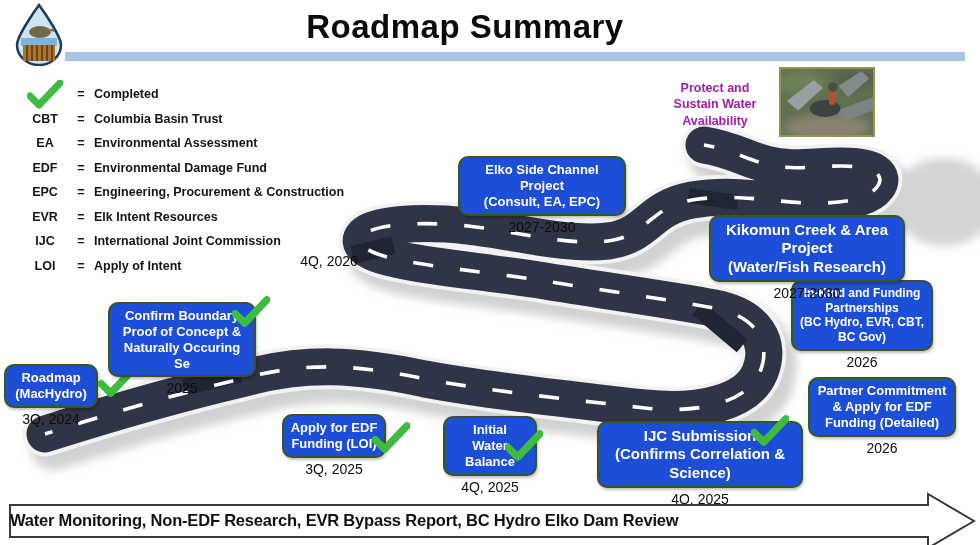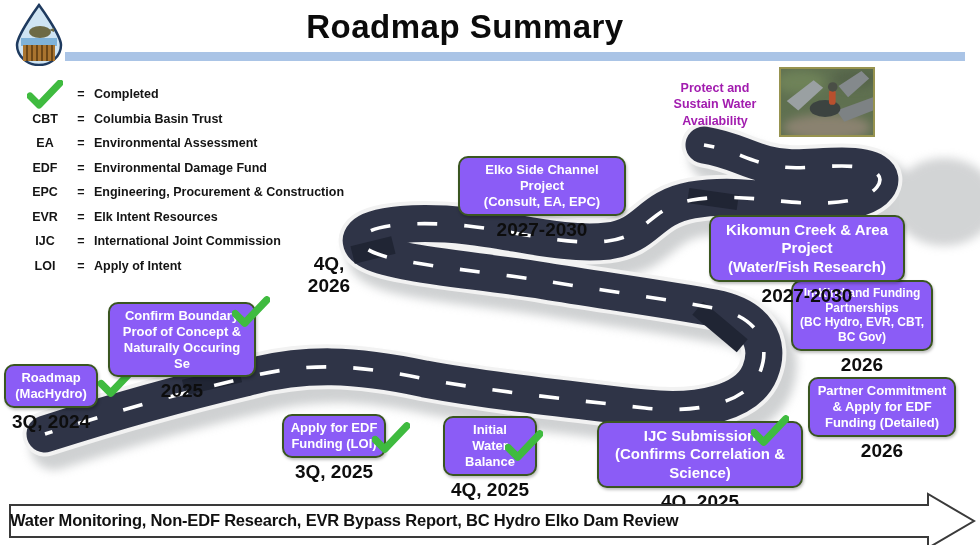--- a/index.html
+++ b/index.html
@@ -16,25 +16,25 @@
   
   .legend{position:absolute;left:22px;top:82px;width:300px;}
   .legend-row{display:flex;align-items:center;height:24.5px;font-weight:bold;color:#141414;font-size:12.5px;}
   .legend-key{width:46px;text-align:center;flex:none;}
   .legend-eq{width:26px;text-align:center;flex:none;}
   .legend-label{white-space:nowrap;}
   .legend-check{width:46px;height:30px;flex:none;display:flex;align-items:center;justify-content:center;}
   
   .milestone{position:absolute;text-align:center;}
   .mbox{
-    position:relative;background:#8b5cf6;border:2px solid #3a5620;border-radius:10px;
+    position:relative;background:#1d4ed8;border:2px solid #3a5620;border-radius:10px;
     color:#fff;font-weight:bold;padding:4px 5px;line-height:1.22;white-space:pre-line;
     box-shadow:1px 2px 3px rgba(0,0,0,.25);
   }
-  .mdate{margin-top:3px;font-size:19px;font-weight:bold;color:#0d0d0d;}
+  .mdate{margin-top:3px;font-size:14px;font-weight:normal;color:#0d0d0d;}
   .fs13 .mbox{font-size:13px;} .fs125 .mbox{font-size:15px;} .fs12 .mbox{font-size:12px;}
   .check{position:absolute;width:38px;height:32px;pointer-events:none;}
   
   .goal-text{
     position:absolute;left:652px;top:80px;width:126px;text-align:center;
     font-size:12.5px;font-weight:bold;color:#a21caf;line-height:1.3;white-space:pre-line;
   }
   .turtle{position:absolute;left:779px;top:67px;width:96px;height:70px;border:2px solid #97934f;box-sizing:border-box;}
   
   .banner-text{

